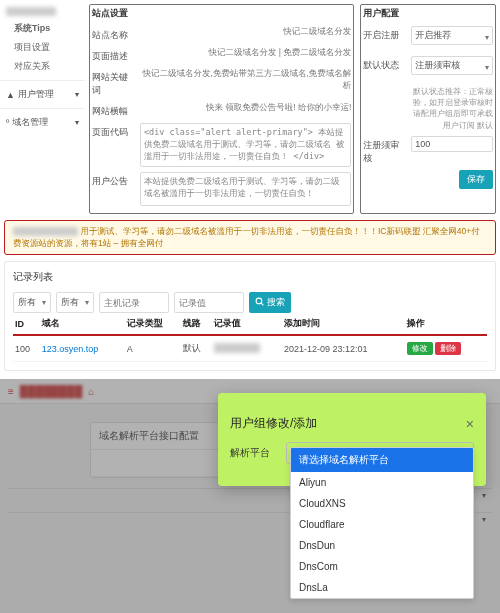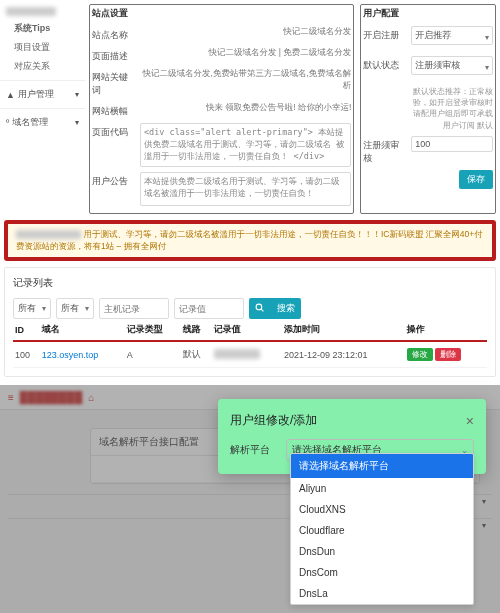--- a/index.html
+++ b/index.html
@@ -18,51 +18,51 @@
   .panel.left { flex: 2; }
   .panel.right { flex: 1; }
   .ptitle { font-weight: bold; font-size: 9px; margin-bottom: 6px; color: #333; }
   .frow { display: flex; align-items: flex-start; margin-bottom: 5px; gap: 6px; }
   .flabel { width: 42px; font-size: 9px; color: #555; padding-top: 3px; flex-shrink: 0; }
   .ftext { flex: 1; color: #777; font-size: 8.5px; line-height: 1.4; text-align: right; }
   .fta { flex: 1; border: 1px solid #d9d9d9; border-radius: 2px; padding: 3px; color: #888; font-size: 8.5px; line-height: 1.4; min-height: 34px; font-family: monospace; }
   .fsel { width: 100%; border: 1px solid #d9d9d9; border-radius: 2px; padding: 2px 3px; font-size: 9px; color: #555; display: flex; justify-content: space-between; align-items: flex-end; margin-bottom: 6px; }
   .finp { width: 100%; border: 1px solid #d9d9d9; border-radius: 2px; padding: 2px 3px; font-size: 9px; color: #555; margin-bottom: 6px; }
   .btn-save { background: #17a2b8; color: #fff; border: none; border-radius: 2px; padding: 3px 8px; font-size: 9px; float: right; }
-  .notice-bar { background: #fff9e6; border: 4px solid #b91c1c; border-radius: 3px; margin: 6px 4px; padding: 5px 8px; font-size: 8.5px; color: #b07400; line-height: 1.4; overflow: hidden; }
+  .notice-bar { background: #fff9e6; border: 1px solid #b91c1c; border-radius: 3px; margin: 6px 4px; padding: 5px 8px; font-size: 8.5px; color: #b07400; line-height: 1.4; overflow: hidden; }
 
   
   .recwrap { margin: 6px 4px; border: 1px solid #e7e7e7; border-radius: 2px; padding: 8px; background: #fff; }
   .rectitle { font-size: 10px; color: #333; margin-bottom: 8px; }
   .recfilter { display: flex; gap: 5px; margin-bottom: 0; }
   .recsel, .recinp { border: 1px solid #dcdcdc; border-radius: 2px; padding: 3px 4px; font-size: 9px; color: #555; }
   .recsel { width: 38px; display: flex; justify-content: space-between; align-items: center; }
   .recinp { width: 70px; }
-  .btn-search { background: #17a2b8; color: #fff; border: none; border-radius: 2px; padding: 3px 6px; font-size: 9px; display: inline-flex; align-items: center; gap: 13px; }
+  .btn-search { background: #17a2b8; color: #fff; border: none; border-radius: 2px; padding: 3px 6px; font-size: 9px; display: inline-flex; align-items: center; gap: 3px; }
   table.rec { width: 100%; border-collapse: collapse; font-size: 9px; }
   table.rec th { text-align: left; font-weight: bold; padding: 4px 2px; border-bottom: 2px solid #b91c1c; color: #222; }
   table.rec td { padding: 6px 2px; border-bottom: 1px solid #f2f2f2; color: #555; }
   .lnk { color: #0078d4; }
   .tag { display: inline-block; padding: 1px 5px; border-radius: 2px; color: #fff; font-size: 8px; }
   .tag.edit { background: #28a745; } .tag.del { background: #dc3545; }
   .blur { filter: blur(2px); background: #ccc; color: #ccc; border-radius: 2px; display: inline-block; }
 
   
   .lower { position: relative; height: 265px; margin-top: 8px; }
   .back { position: absolute; inset: 0; background: #f5f5f5; filter: grayscale(20%); opacity: 0.8; }
   .back .bhdr { background: #fff; padding: 6px 8px; border-bottom: 1px solid #e3e3e3; display: flex; align-items: center; gap: 6px; }
   .blogo { color: #e33; font-size: 11px; font-weight: bold; filter: blur(1.5px); }
   .bico { color: #e33; }
   .bcard { margin: 18px 20px 8px 90px; background: #fff; border: 1px solid #e0e0e0; border-radius: 3px; }
   .bcardh { padding: 6px 8px; border-bottom: 1px solid #e7e7e7; font-size: 10px; color: #444; }
   .brow { padding: 6px 10px; border-bottom: 1px solid #f0f0f0; font-size: 10px; color: #555; text-align: center; }
   .btab { margin: 10px 8px 0 8px; border-top: 1px solid #e0e0e0; height: 14px; display: flex; align-items: center; justify-content: flex-end; padding: 2px 6px; } 
   .btab .dd { font-size: 8px; color: #555; }
   .overlay { position: absolute; inset: 0; background: rgba(0,0,0,0.3); }
-  .modal { position: absolute; right: 14px; top: 14px; width: 268px; background: #86efac; border-radius: 4px; box-shadow: 0 4px 16px rgba(0,0,0,.25); padding: 13px 12px; }
+  .modal { position: absolute; right: 14px; top: 14px; width: 268px; background: #bef264; border-radius: 4px; box-shadow: 0 4px 16px rgba(0,0,0,.25); padding: 22px 12px; }
   .mtitle { font-size: 12px; color: #222; margin-bottom: 10px; display: flex; justify-content: space-between; align-items: center; }
   .mclose { font-size: 14px; color: #666; cursor: pointer; }
   .mrow { display: flex; align-items: center; gap: 8px; font-size: 10px; color: #333; }
   .mlabel { width: 48px; }
   .msel { flex: 1; border: 1px solid #bbb; border-radius: 3px; padding: 3px 5px; font-size: 10px; color: #333; display: flex; justify-content: space-between; align-items: center; }
   .dropdown { position: absolute; left: 72px; right: 12px; top: 54px; background: #fff; border: 1px solid #d0d0d0; border-radius: 2px; max-height: 180px; overflow-y: auto; box-shadow: 0 2px 6px rgba(0,0,0,.15); }
   .opt { padding: 5px 8px; font-size: 10px; color: #333; }
   .opt.hl { background: #1a73e8; color: #fff; }
   .caret { font-size: 8px; color: #777; }
 </style>

